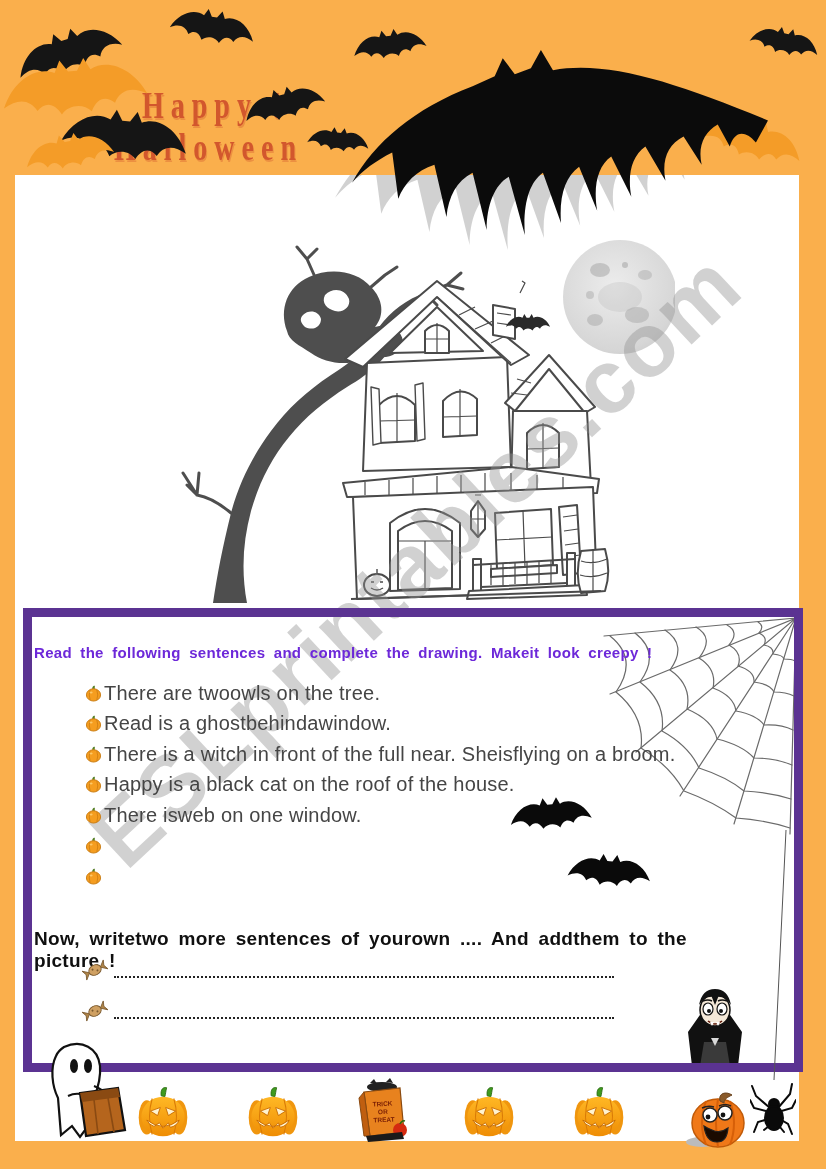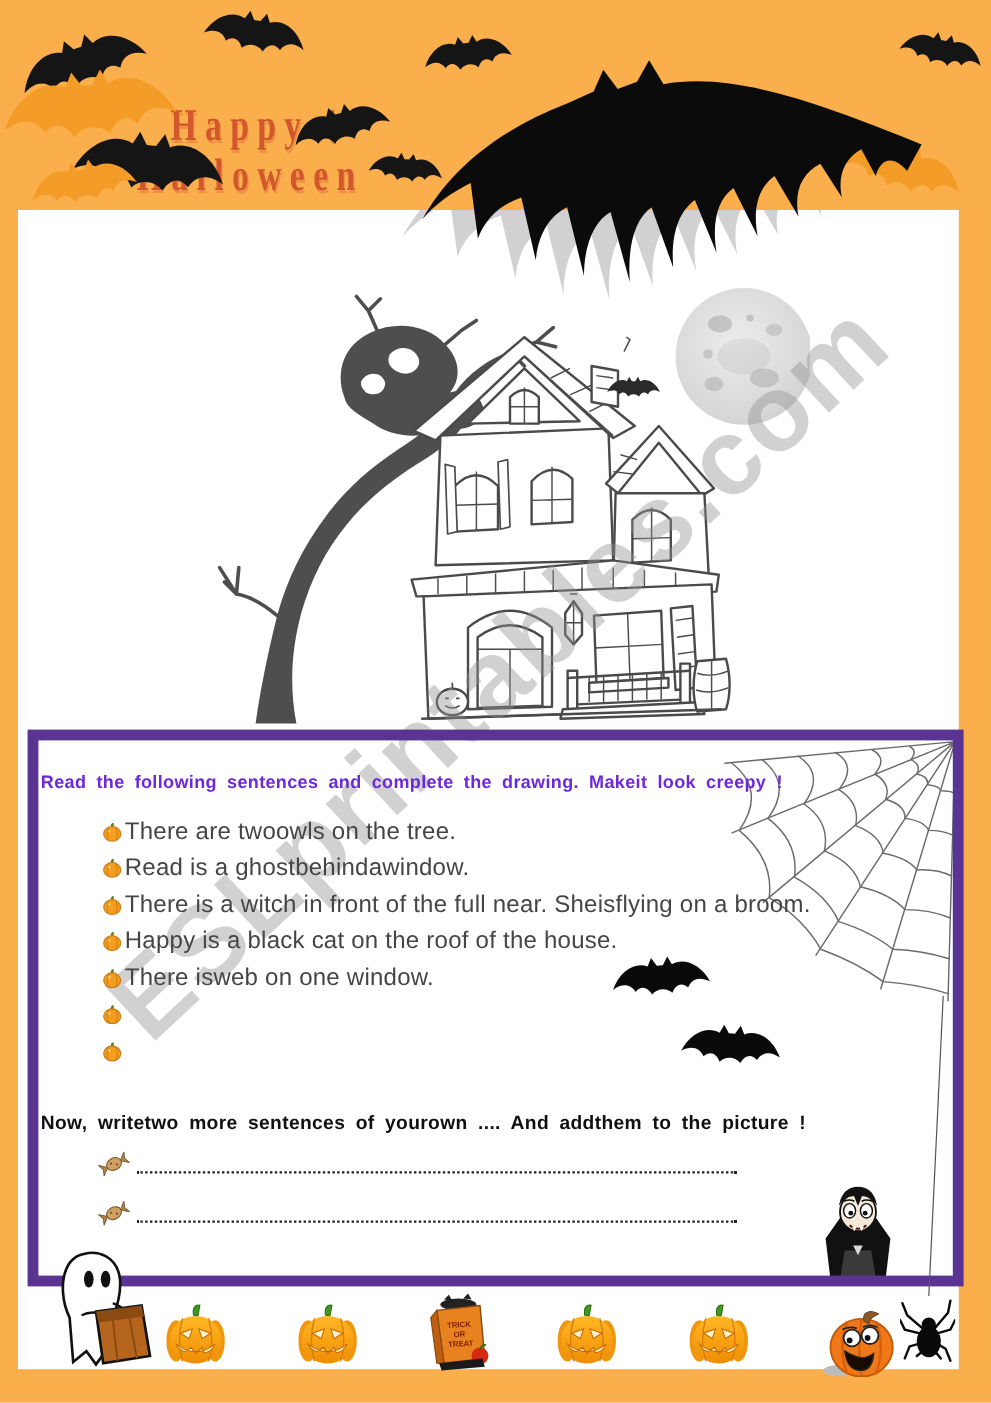--- a/index.html
+++ b/index.html
@@ -37,21 +37,21 @@
     background:transparent;
   }
   
   .instruction{
     position:absolute; left:34px; top:644px; width:720px; z-index:3;
     font-size:15px; font-weight:bold; color:#6d28d9;
     letter-spacing:.3px; word-spacing:4px;
   }
   .prompt{
     position:absolute; left:34px; top:928px; width:700px; z-index:3;
-    font-size:16px; font-weight:bold; color:#101010;
+    font-size:19px; font-weight:bold; color:#101010;
     letter-spacing:.3px; word-spacing:4px;
   }
   .sentences{
     position:absolute; left:85px; top:678px; z-index:3;
     list-style:none; margin:0; padding:0;
   }
   .sentences li{
     display:flex; align-items:center; height:30.5px;
     font-size:20px; color:#454545; letter-spacing:.2px;
   }

